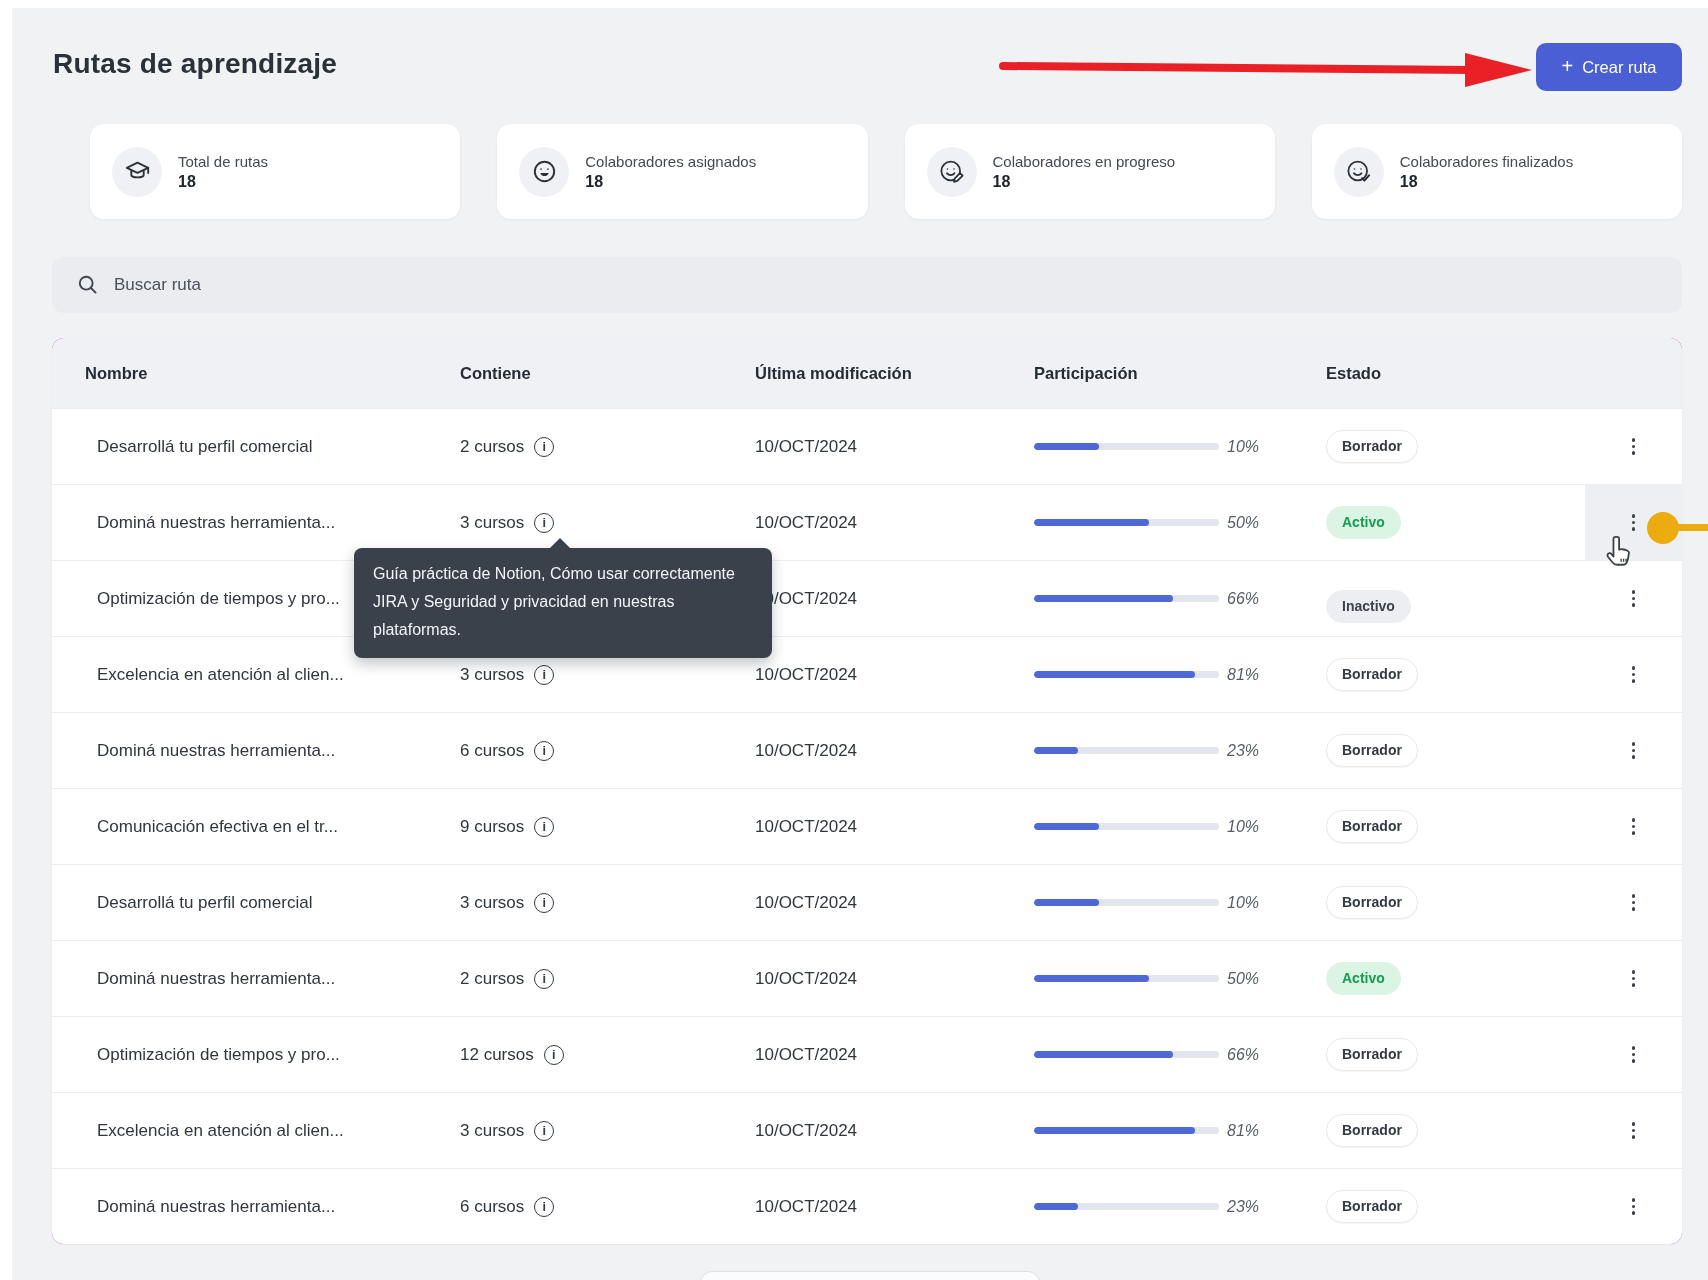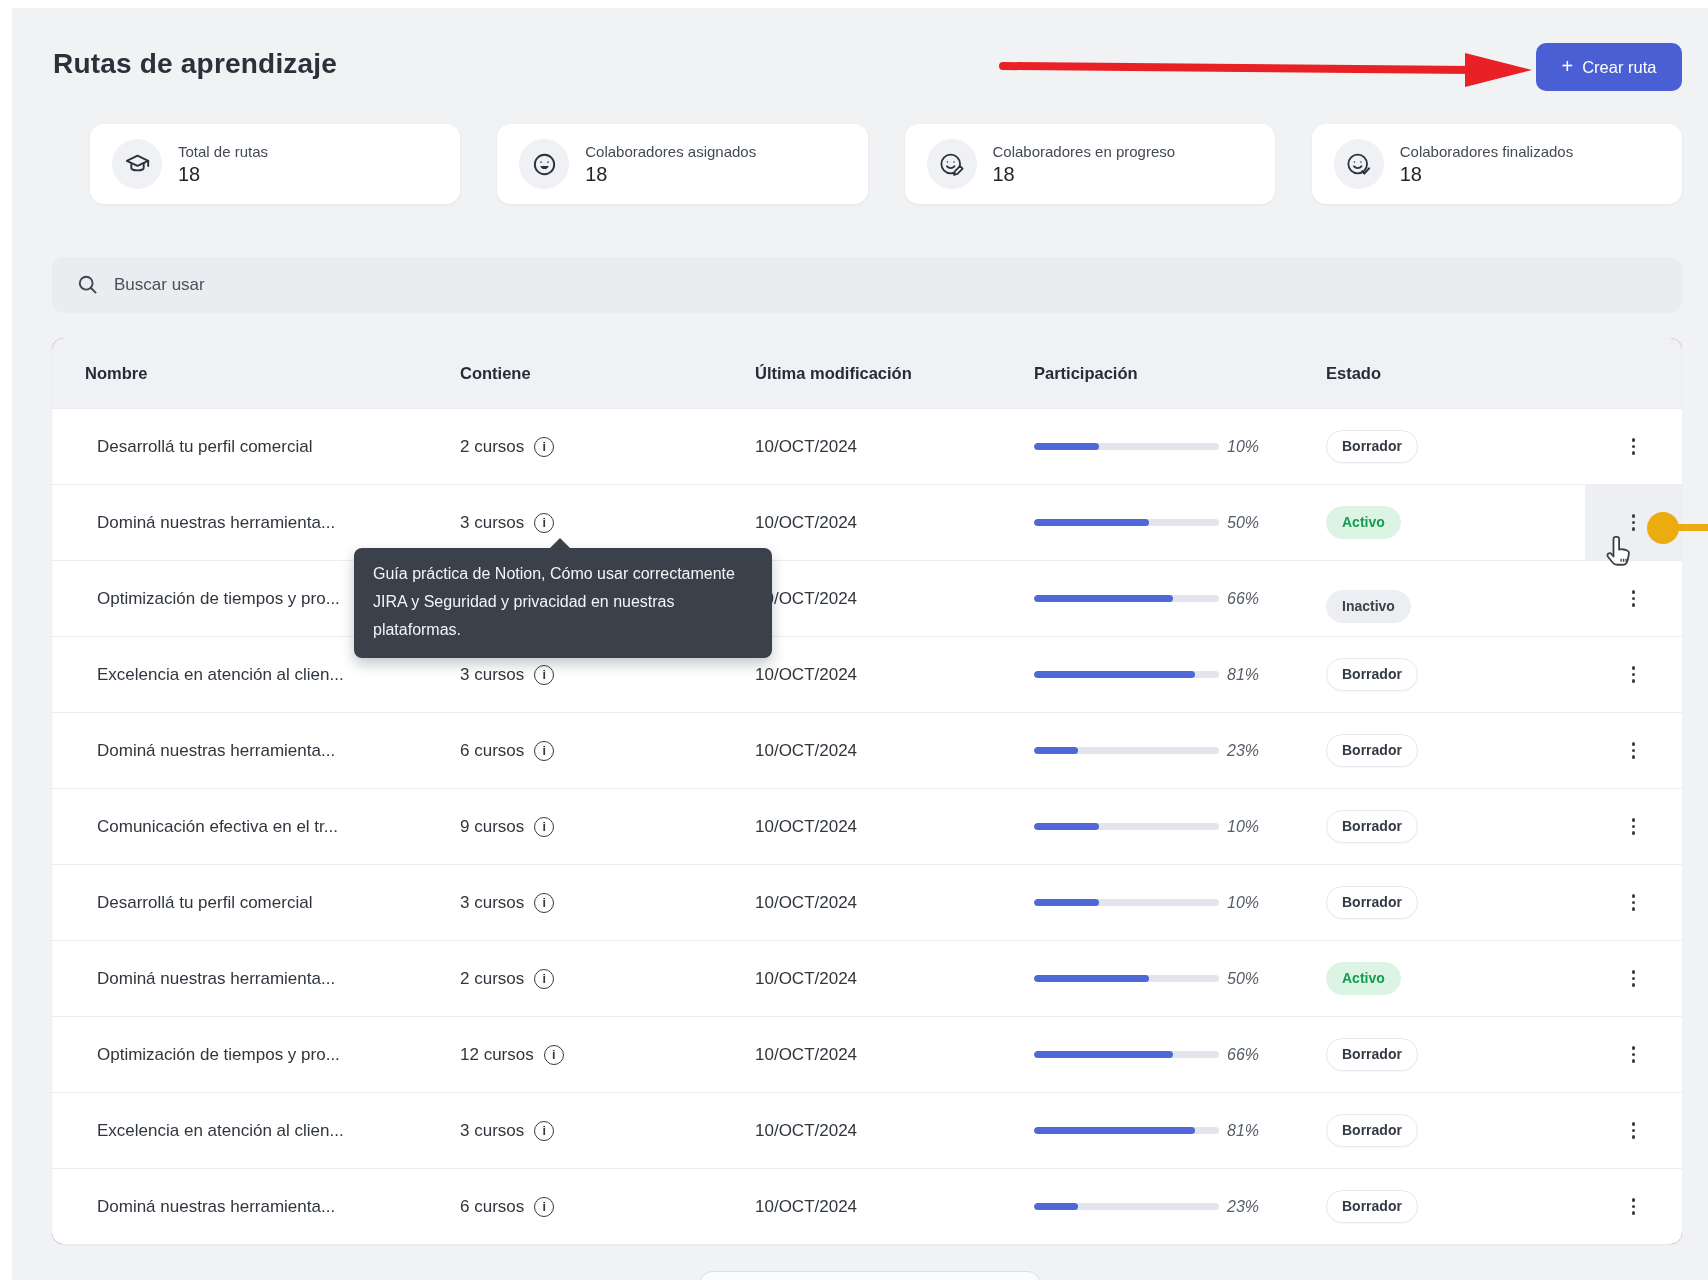--- a/index.html
+++ b/index.html
@@ -10,28 +10,28 @@
   .content { position:absolute; inset:0; }
 
   .page-title { position:absolute; left:53px; top:48px; font-size:28px; font-weight:700; color:#2b313a; letter-spacing:.2px; }
 
   .create-btn { position:absolute; left:1536px; top:43px; width:146px; height:48px;
     background:#4a5fd3; color:#fff; border:none; border-radius:10px; cursor:pointer;
     display:flex; align-items:center; justify-content:center; gap:9px;
     font-family:"Liberation Sans", sans-serif; font-size:16.5px; font-weight:500; }
   .create-btn .plus { font-size:20px; font-weight:400; line-height:1; margin-top:-2px; }
 
-  .cards { position:absolute; left:52px; top:124px; width:1630px; height:80px; display:flex; gap:37px;padding-left:38px; }
+  .cards { position:absolute; left:52px; top:124px; width:1630px; height:95px; display:flex; gap:37px;padding-left:38px; }
   .card { flex:1; background:#fff; border-radius:14px; box-shadow:0 1px 3px rgba(20,28,45,.06);
     display:flex; align-items:center; padding-left:22px; gap:16px; }
   .card .icon-circle { width:50px; height:50px; border-radius:50%; background:#f0f1f4;
     display:flex; align-items:center; justify-content:center; flex:0 0 auto; }
   .card .txt { display:flex; flex-direction:column; gap:3px; }
   .card .lbl { font-size:15px; color:#434a54; }
-  .card .val { font-size:20px; font-weight:400; color:#20262e; }
+  .card .val { font-size:16px; font-weight:700; color:#20262e; }
 
   .searchbar { position:absolute; left:52px; top:257px; width:1630px; height:56px;
     background:#ebecef; border-radius:12px; display:flex; align-items:center; padding-left:24px; gap:14px; cursor:text; }
   .searchbar .ph { font-size:17px; color:#4a515c; }
 
   .table { position:absolute; left:52px; top:338px; width:1630px; border-radius:12px;
     background:#a21caf; overflow:hidden; box-shadow:0 1px 2px rgba(16,24,40,.05); }
   .grid-cols { display:grid; grid-template-columns:408px 295px 279px 292px 259px 97px; align-items:center; }
   .thead { height:70px; background:#f0f1f4; font-size:16.5px; font-weight:700; color:#262c35; }
   .thead .th:first-child { padding-left:33px; }
@@ -141,21 +141,21 @@
       </div>
     </div>
 
     <div class="searchbar">
       <span style="display:flex;">
         <svg width="24" height="24" viewBox="0 0 24 24" fill="none" stroke="#3f4650" stroke-width="1.9" stroke-linecap="round">
           <circle cx="10.2" cy="10.2" r="6.4"></circle>
           <path d="M15 15l4.6 4.6"></path>
         </svg>
       </span>
-      <span class="ph">Buscar usar</span>
+      <span class="ph">Buscar ruta</span>
     </div>
 
     <div class="table">
       <div class="thead grid-cols">
         <div class="th">Nombre</div>
         <div class="th">Contiene</div>
         <div class="th">Última modificación</div>
         <div class="th">Participación</div>
         <div class="th">Estado</div>
         <div class="th"></div>

